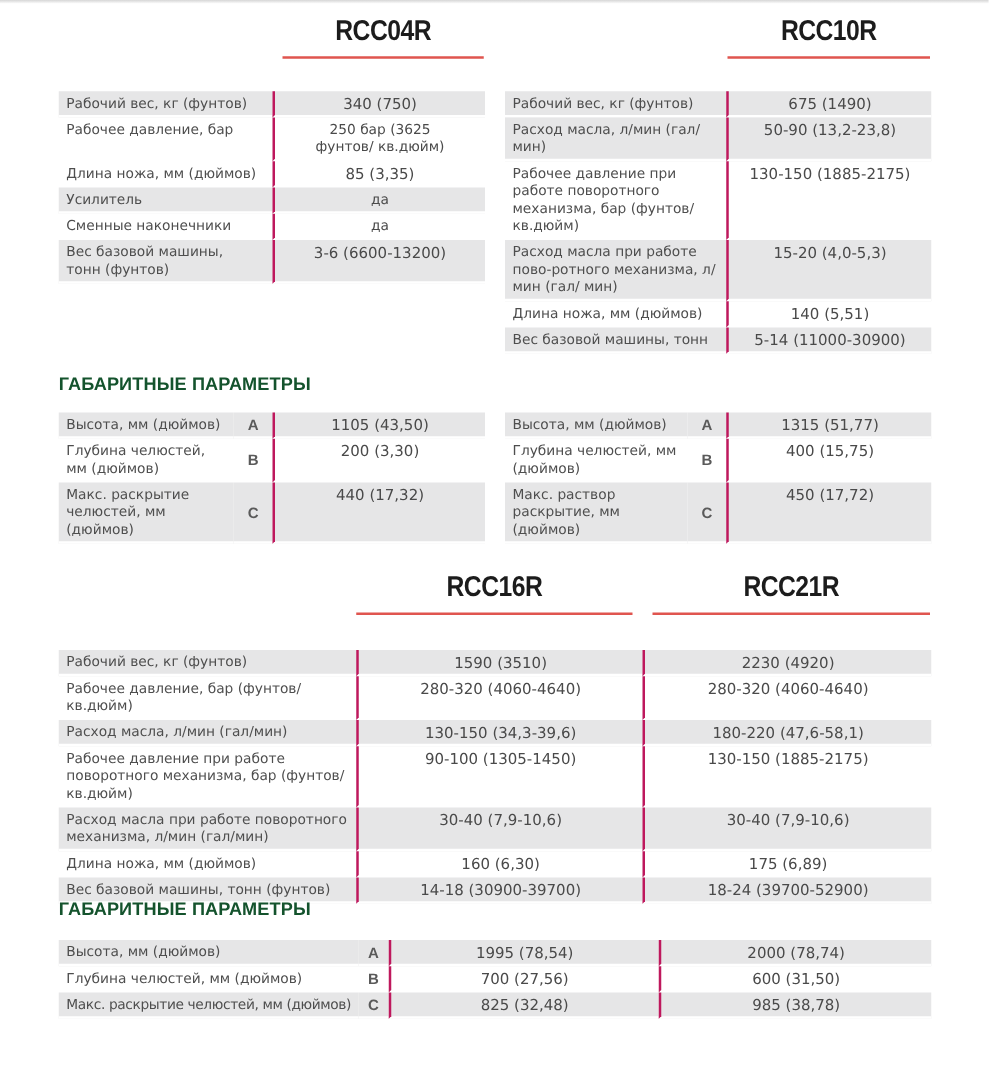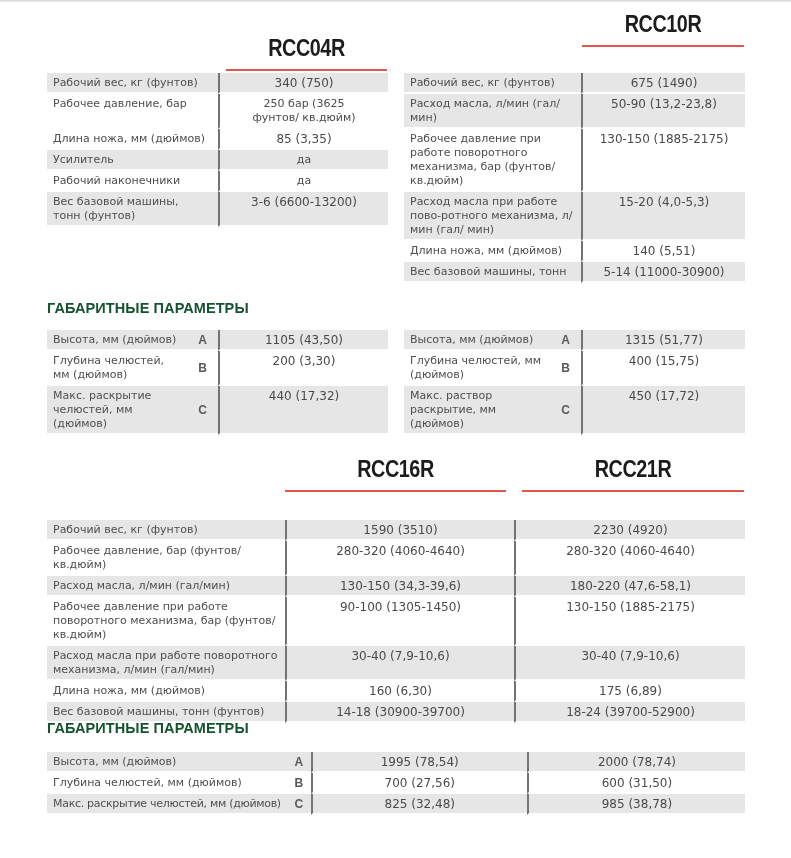--- a/index.html
+++ b/index.html
@@ -8,32 +8,32 @@
   .topshade { position: absolute; left: 0; top: 0; width: 791px; height: 3px; background: linear-gradient(#d6d6d6, #ffffff); }
 
   .model-head { position: absolute; text-align: center; }
   .model-title { font-family: "Liberation Sans", sans-serif; font-weight: bold; font-size: 23px; color: #1c1c1c; letter-spacing: -0.5px; line-height: 28px; transform: scaleX(0.86); }
   .model-line { position: absolute; left: 0; right: 0; height: 2px; background: #e0554f; }
 
   table.spec { position: absolute; border-collapse: separate; border-spacing: 0; font-size: 11px; line-height: 14px; }
   table.spec td { padding: 3px 6px 2px 6px; vertical-align: top; border-bottom: 2px solid #ffffff; }
   table.spec tr.g td { background: #e6e6e7; margin-left: 12px; }
   table.spec td.lbl { color: #4e4e4e; }
-  table.spec td.val { text-align: center; font-size: 12px; color: #4a4a4a; border-left: 2px solid #737373; }
+  table.spec td.val { text-align: center; font-size: 12px; color: #4a4a4a; border-left: 2px solid #be185d; }
   table.spec td.val.sm { font-size: 11px; }
   table.spec td.key { font-family: "Liberation Sans", sans-serif; font-weight: bold; font-size: 12px; color: #5a5a5a; text-align: center; vertical-align: middle; }
 
   .section-title { position: absolute; font-family: "Liberation Sans", sans-serif; font-weight: bold; font-size: 14.5px; color: #14532d; letter-spacing: 0.1px; }
 </style>
 </head>
 <body>
 
 <div class="topshade"></div>
 
-<div class="model-head" style="left:226px; top:10px; width:161px; height:38px;margin-top:24px;">
+<div class="model-head" style="left:226px; top:10px; width:161px; height:38px;">
   <div class="model-title">RCC04R</div>
   <div class="model-line" style="top:35px;"></div>
 </div>
 
 <div class="model-head" style="left:582px; top:10px; width:162px; height:38px;">
   <div class="model-title">RCC10R</div>
   <div class="model-line" style="top:35px;"></div>
 </div>
 
 <table class="spec" style="left:47px; top:73px; width:341px;">
@@ -52,21 +52,21 @@
       </tr>
   <tr>
         <td class="lbl">Длина ножа, мм (дюймов)</td>
         <td class="val">85 (3,35)</td>
       </tr>
   <tr class="g">
         <td class="lbl">Усилитель</td>
         <td class="val sm">да</td>
       </tr>
   <tr>
-        <td class="lbl">Рабочий наконечники</td>
+        <td class="lbl">Сменные наконечники</td>
         <td class="val sm">да</td>
       </tr>
   <tr class="g">
         <td class="lbl" style="padding-right:20px;">Вес базовой машины, тонн (фунтов)</td>
         <td class="val">3-6 (6600-13200)</td>
       </tr>
 </tbody>
   </table>
 
 <table class="spec" style="left:404px; top:73px; width:341px;">

